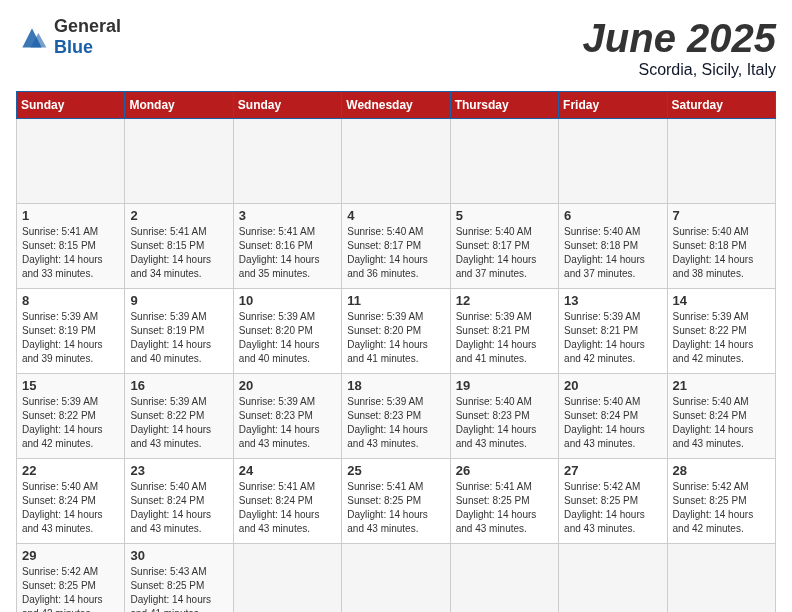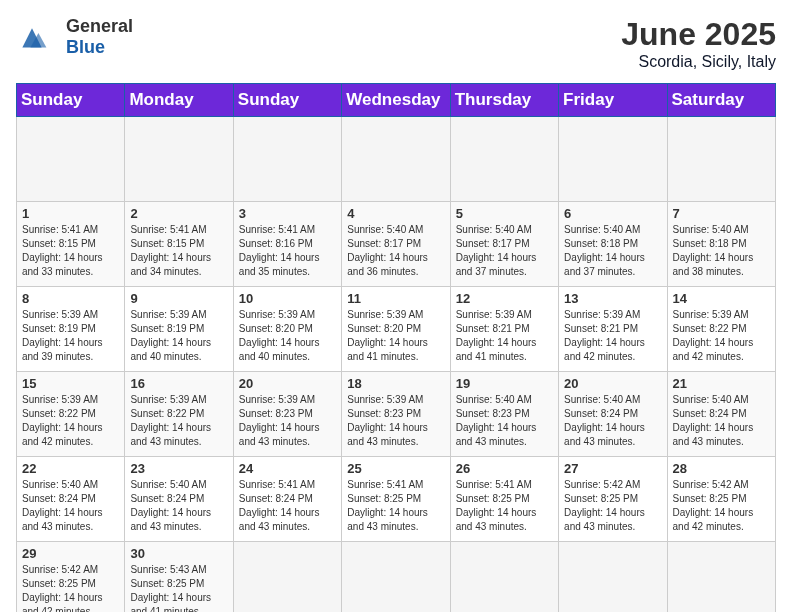--- a/index.html
+++ b/index.html
@@ -12,47 +12,48 @@
     }
     .header-area {
       display: flex;
       justify-content: space-between;
       align-items: flex-start;
       margin-bottom: 12px;
     }
     .logo {
       display: flex;
       align-items: center;
-      gap: 18px;
+      gap: 6px;
     }
     .logo-icon {
       width: 32px;
       height: 28px;
     }
     .title-area {
       text-align: right;
     }
     .calendar-title {
-      font-size: 32px;
+      font-size: 40px;
       font-weight: bold;
       color: #333;
+      font-style: italic;
     }
     .calendar-subtitle {
       font-size: 16px;
       color: #0f172a;
     }
     table {
       width: 100%;
       border-collapse: collapse;
       table-layout: fixed;
     }
     thead tr th {
-      background: #6d28d9;
+      background: #b91c1c;
       color: #fff;
-      font-size: 17px;
+      font-size: 12px;
       font-weight: bold;
       padding: 6px 4px;
       text-align: left;
       border: 1px solid #1a5fa8;
     }
     tbody tr td {
       border: 1px solid #ccc;
       vertical-align: top;
       padding: 4px 5px;
       font-size: 10px;

